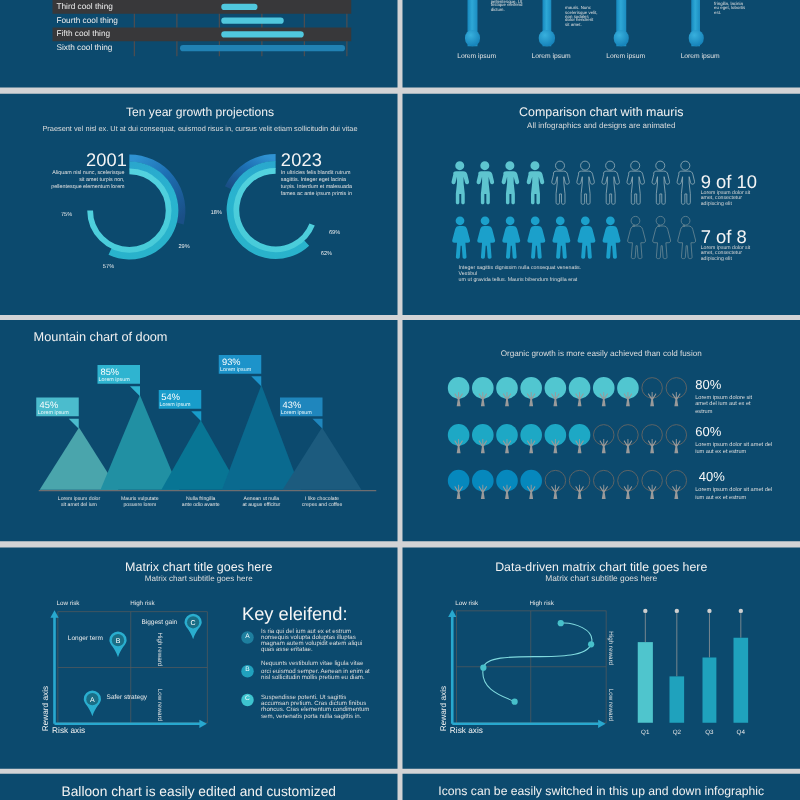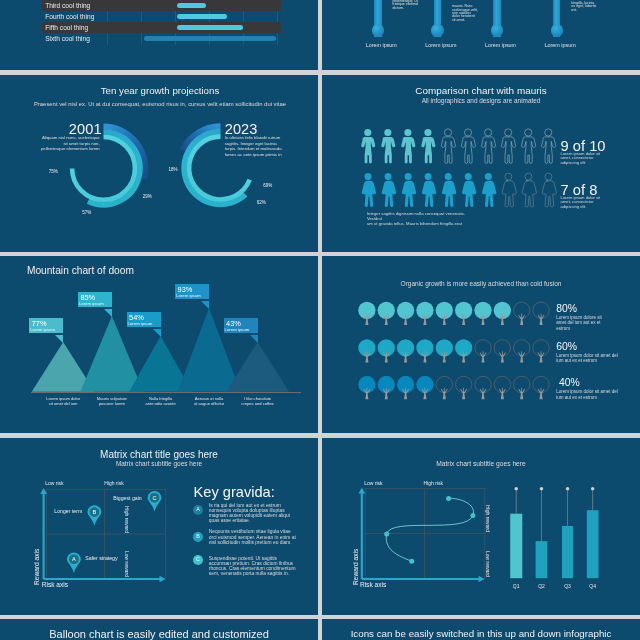--- a/index.html
+++ b/index.html
@@ -273,21 +273,21 @@
       <svg width="318" height="177" viewBox="0 0 318 177" style="position:absolute;left:0;top:0">
         <polygon points="31.7,135.8 63.2,86.0 94.7,135.8" fill="#4aa5ac"></polygon>
         <polygon points="80.4,135.8 111.9,59.9 143.4,135.8" fill="#2190a3"></polygon>
         <polygon points="129.1,135.8 160.6,80.1 192.1,135.8" fill="#087594"></polygon>
         <polygon points="177.6,135.8 209.1,52.0 240.6,135.8" fill="#0a6a8f"></polygon>
         <polygon points="226.1,135.8 257.6,85.9 289.1,135.8" fill="#1c5b7e"></polygon>
       </svg>
     <div class="mt-base" style="left:31.0px;top:136.3px;width:270px"></div>
     <div class="mt-title">Mountain chart of doom</div>
     <div class="mt-box" style="left:29.2px;top:61.9px;background:#4bbccd">
-      <div class="mt-pct">77%</div>
+      <div class="mt-pct">45%</div>
       <div class="mt-lab">Lorem ipsum</div>
     </div>
     <div style="position:absolute;left:55.1px;top:79.0px;width:0;height:0;border-left:8.4px solid transparent;border-top:8.4px solid #4bbccd"></div>
     <div class="mt-box" style="left:77.9px;top:35.8px;background:#2fb4d0">
       <div class="mt-pct">85%</div>
       <div class="mt-lab">Lorem ipsum</div>
     </div>
     <div style="position:absolute;left:103.8px;top:52.9px;width:0;height:0;border-left:8.4px solid transparent;border-top:8.4px solid #2fb4d0"></div>
     <div class="mt-box" style="left:126.6px;top:56.0px;background:#189dcb">
       <div class="mt-pct">54%</div>
@@ -475,21 +475,21 @@
     <div class="mx-sub">Matrix chart subtitle goes here</div>
     <div class="mx-ax" style="left:45.2px;top:42.9px">Low risk</div>
     <div class="mx-ax" style="left:104.2px;top:42.9px">High risk</div>
     <div class="mx-ax" style="left:130.2px;top:68.1px;transform:rotate(90deg);transform-origin:left top">High reward</div>
     <div class="mx-ax" style="left:130.2px;top:113.5px;transform:rotate(90deg);transform-origin:left top">Low reward</div>
     <div class="mx-axb" style="left:33.4px;top:147.3px;transform:rotate(-90deg);transform-origin:left top">Reward axis</div>
     <div class="mx-axb" style="left:41.7px;top:143.3px">Risk axis</div>
     <div class="mx-pinlab" style="left:85.3px;top:117.1px">Safer strategy</div>
     <div class="mx-pinlab" style="left:54.3px;top:70.0px">Longer term</div>
     <div class="mx-pinlab" style="left:113.2px;top:57.0px">Biggest gain</div>
-    <div class="ki-title" style="left:193.6px;top:46.4px">Key gravida:</div>
+    <div class="ki-title" style="left:193.6px;top:46.4px">Key eleifend:</div>
     <div style="position:absolute;left:193.0px;top:67.7px;width:9.9px;height:9.9px;border-radius:50%;background:#1e7f9f;color:#f2fbff;font-size:5.3px;text-align:center;line-height:9.9px"><span>A</span></div>
     <div class="ki-txt" style="left:208.8px;top:65.3px">Is ria qui del ium aut ex et estrum nonsequis volupta doluptas illuptas magnam autem volupidit eatem aliqui quas asse eritatae.</div>
     <div style="position:absolute;left:193.0px;top:94.3px;width:9.9px;height:9.9px;border-radius:50%;background:#21a1bd;color:#f2fbff;font-size:5.3px;text-align:center;line-height:9.9px"><span>B</span></div>
     <div class="ki-txt" style="left:208.8px;top:91.9px">Nequunts vestibulum vitae ligula vitae orci euismod semper. Aenean in enim at nisl sollicitudin mollis pretium eu diam.</div>
     <div style="position:absolute;left:193.0px;top:117.7px;width:9.9px;height:9.9px;border-radius:50%;background:#3ec4cf;color:#f2fbff;font-size:5.3px;text-align:center;line-height:9.9px"><span>C</span></div>
     <div class="ki-txt" style="left:208.8px;top:118.3px">Suspendisse potenti. Ut sagittis accumsan pretium. Cras dictum finibus rhoncus. Cras elementum condimentum sem, venenatis porta nulla sagittis in.</div>
   </div>
   <div class="slide col-r r3">
       <svg width="318" height="177" viewBox="0 0 318 177" style="position:absolute;left:0;top:0">
         <rect x="43.2" y="50.7" width="119.7" height="89.6" fill="none" stroke="#5a5a5c" stroke-width="0.55"></rect>
@@ -510,20 +510,21 @@
         <line x1="219.45" y1="52.50" x2="219.45" y2="103.10" stroke="#9b9b9b" stroke-width="0.6"></line>
         <circle cx="219.45" cy="50.70" r="1.75" fill="#cfcfcf"></circle>
         <rect x="213.60" y="103.10" width="11.70" height="37.10" fill="#1fa2bd"></rect>
         <line x1="245.55" y1="52.50" x2="245.55" y2="88.00" stroke="#9b9b9b" stroke-width="0.6"></line>
         <circle cx="245.55" cy="50.70" r="1.75" fill="#cfcfcf"></circle>
         <rect x="240.00" y="88.00" width="11.10" height="52.20" fill="#1fa2bd"></rect>
         <line x1="270.65" y1="52.50" x2="270.65" y2="72.20" stroke="#9b9b9b" stroke-width="0.6"></line>
         <circle cx="270.65" cy="50.70" r="1.75" fill="#cfcfcf"></circle>
         <rect x="264.80" y="72.20" width="11.70" height="68.00" fill="#1fa2bd"></rect>
       </svg>
+    <div class="dm-title">Data-driven matrix chart title goes here</div>
     <div class="dm-sub">Matrix chart subtitle goes here</div>
     <div class="mx-ax" style="left:42.2px;top:42.5px">Low risk</div>
     <div class="mx-ax" style="left:101.6px;top:42.5px">High risk</div>
     <div class="mx-ax" style="left:169.0px;top:67.5px;transform:rotate(90deg);transform-origin:left top">High reward</div>
     <div class="mx-ax" style="left:169.0px;top:113.0px;transform:rotate(90deg);transform-origin:left top">Low reward</div>
     <div class="mx-axb" style="left:29.6px;top:147.3px;transform:rotate(-90deg);transform-origin:left top">Reward axis</div>
     <div class="mx-axb" style="left:37.9px;top:143.3px">Risk axis</div>
     <div class="dm-cat" style="left:184.2px;top:145.1px">Q1</div>
     <div class="dm-cat" style="left:209.5px;top:145.1px">Q2</div>
     <div class="dm-cat" style="left:235.5px;top:145.1px">Q3</div>

